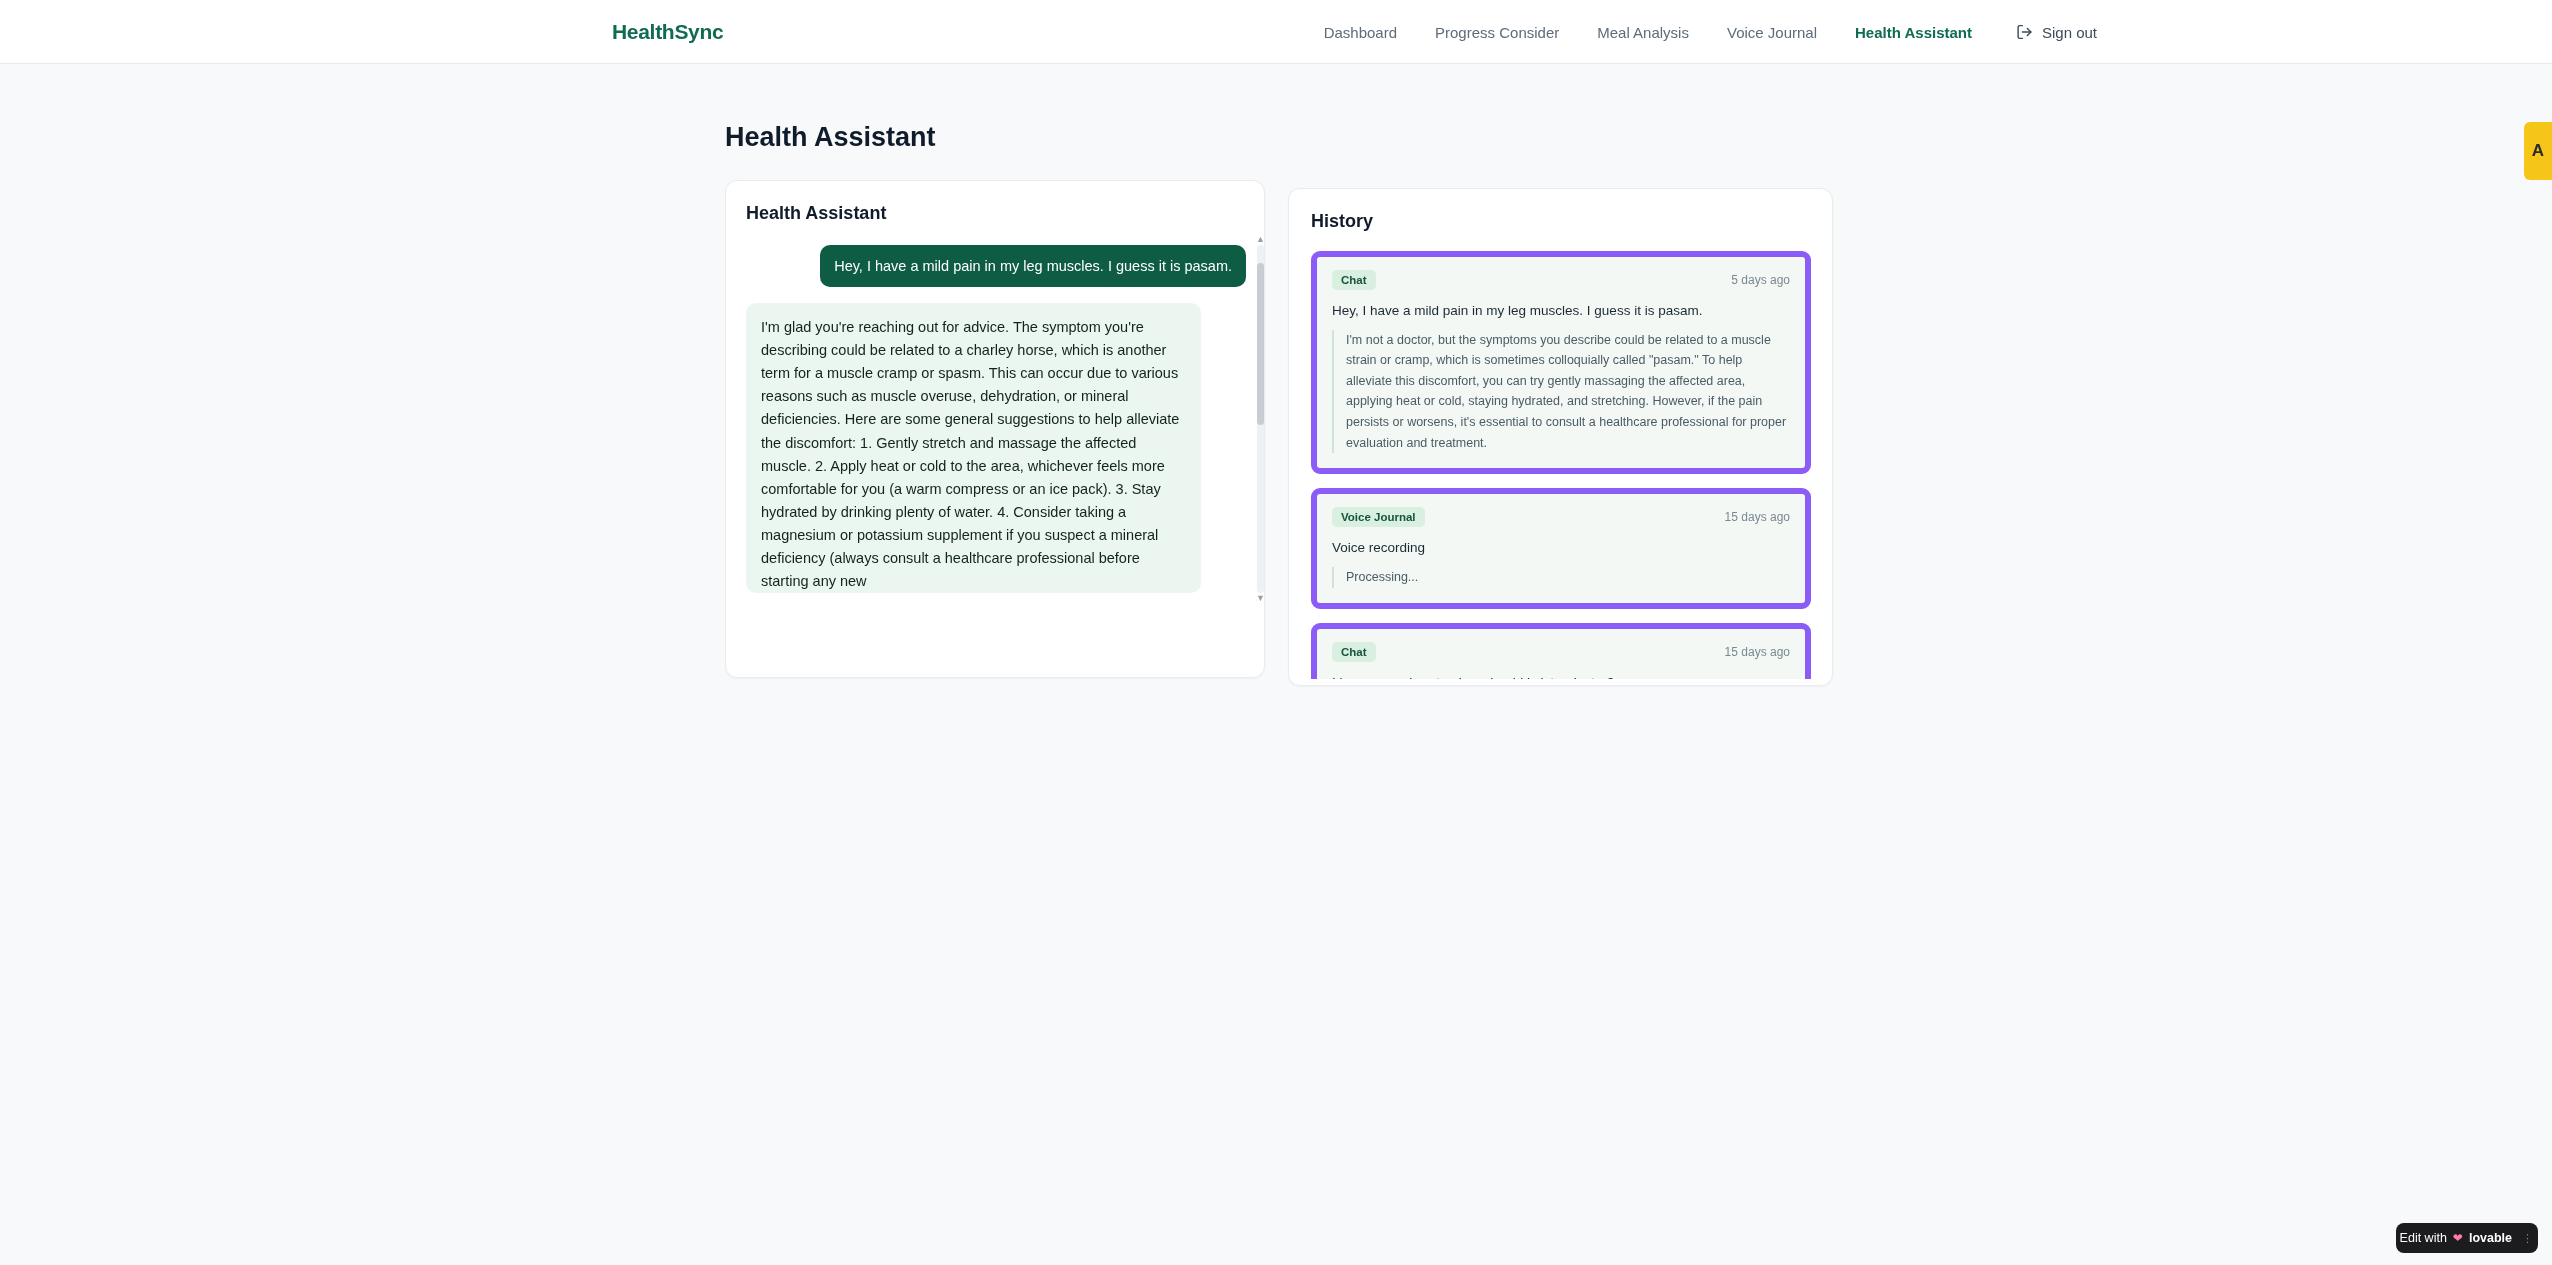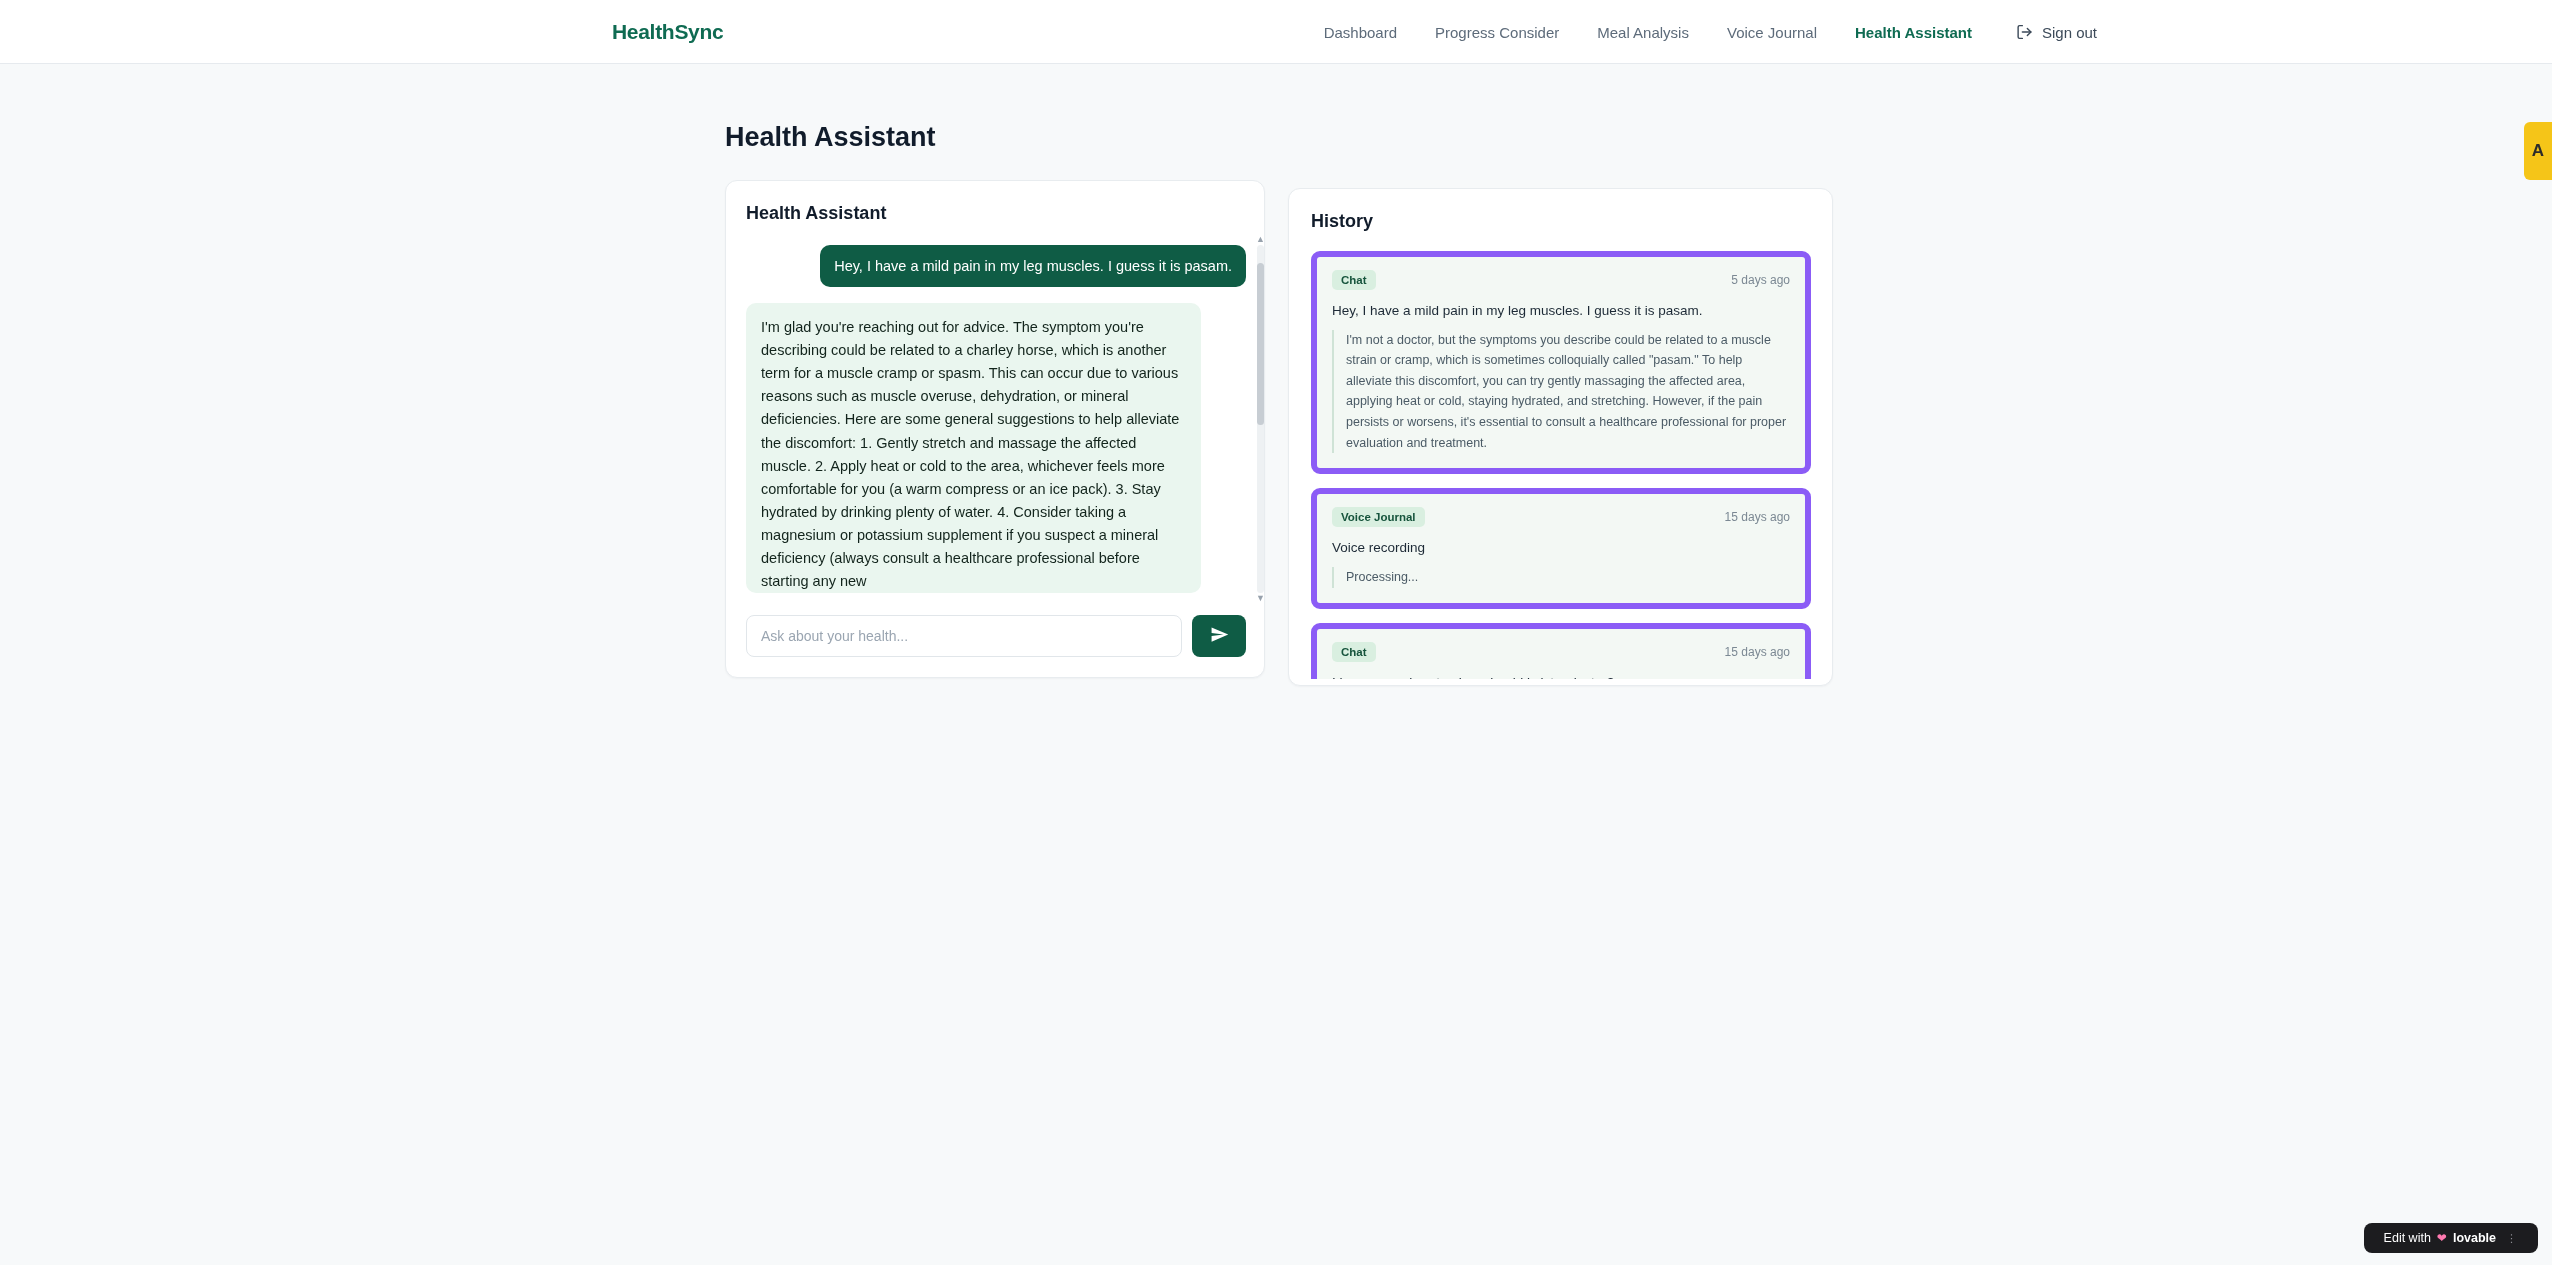--- a/index.html
+++ b/index.html
@@ -151,21 +151,21 @@
     color: #2b2b2b; font-size: 17px; font-weight: bold;
     cursor: pointer;
   }
 
   
   .lovable {
     position: absolute; right: 14px; bottom: 12px;
     background: #1c1c1f; color: #ffffff;
     border-radius: 8px; height: 30px;
     display: flex; align-items: center; gap: 6px;
-    padding: 0 20px; font-size: 12.5px;
+    padding: 0 4px; font-size: 12.5px;
     cursor: pointer;
   }
   .lovable .heart { color: #ff7ab0; font-size: 12px; }
   .lovable .lv { font-weight: bold; }
   .lovable .dots { margin-left: 4px; color: #8b8b92; letter-spacing: 1px; font-size: 11px; }
 </style>
 </head>
 <body>
 
 <div class="app">
@@ -206,30 +206,20 @@
         <div class="bubble-bot">I'm glad you're reaching out for advice. The symptom you're describing could be related to a charley horse, which is another term for a muscle cramp or spasm. This can occur due to various reasons such as muscle overuse, dehydration, or mineral deficiencies. Here are some general suggestions to help alleviate the discomfort: 1. Gently stretch and massage the affected muscle. 2. Apply heat or cold to the area, whichever feels more comfortable for you (a warm compress or an ice pack). 3. Stay hydrated by drinking plenty of water. 4. Consider taking a magnesium or potassium supplement if you suspect a mineral deficiency (always consult a healthcare professional before starting any new</div>
       </div>
     </div>
 
     <div class="chat-scrollbar">
       <div class="scroll-arrow" style="top:-10px;">▲</div>
       <div class="thumb"></div>
       <div class="scroll-arrow" style="bottom:-10px;">▼</div>
     </div>
 
-    <div class="chat-input-row">
-      <input class="chat-input" type="text" placeholder="Ask about your health..." style="">
-      <button class="send-btn">
-        <span>
-          <svg width="19" height="19" viewBox="0 0 24 24" fill="#ffffff">
-            <path d="M2 21l21-9L2 3v7l15 2-15 2z"></path>
-          </svg>
-        </span>
-      </button>
-    </div>
   </div>
 
   <div class="card history-card">
     <div class="card-title">History</div>
 
     <div class="history-list">
 
       <div class="hist-item">
         <div class="hist-head">
           <span class="badge">Chat</span>

